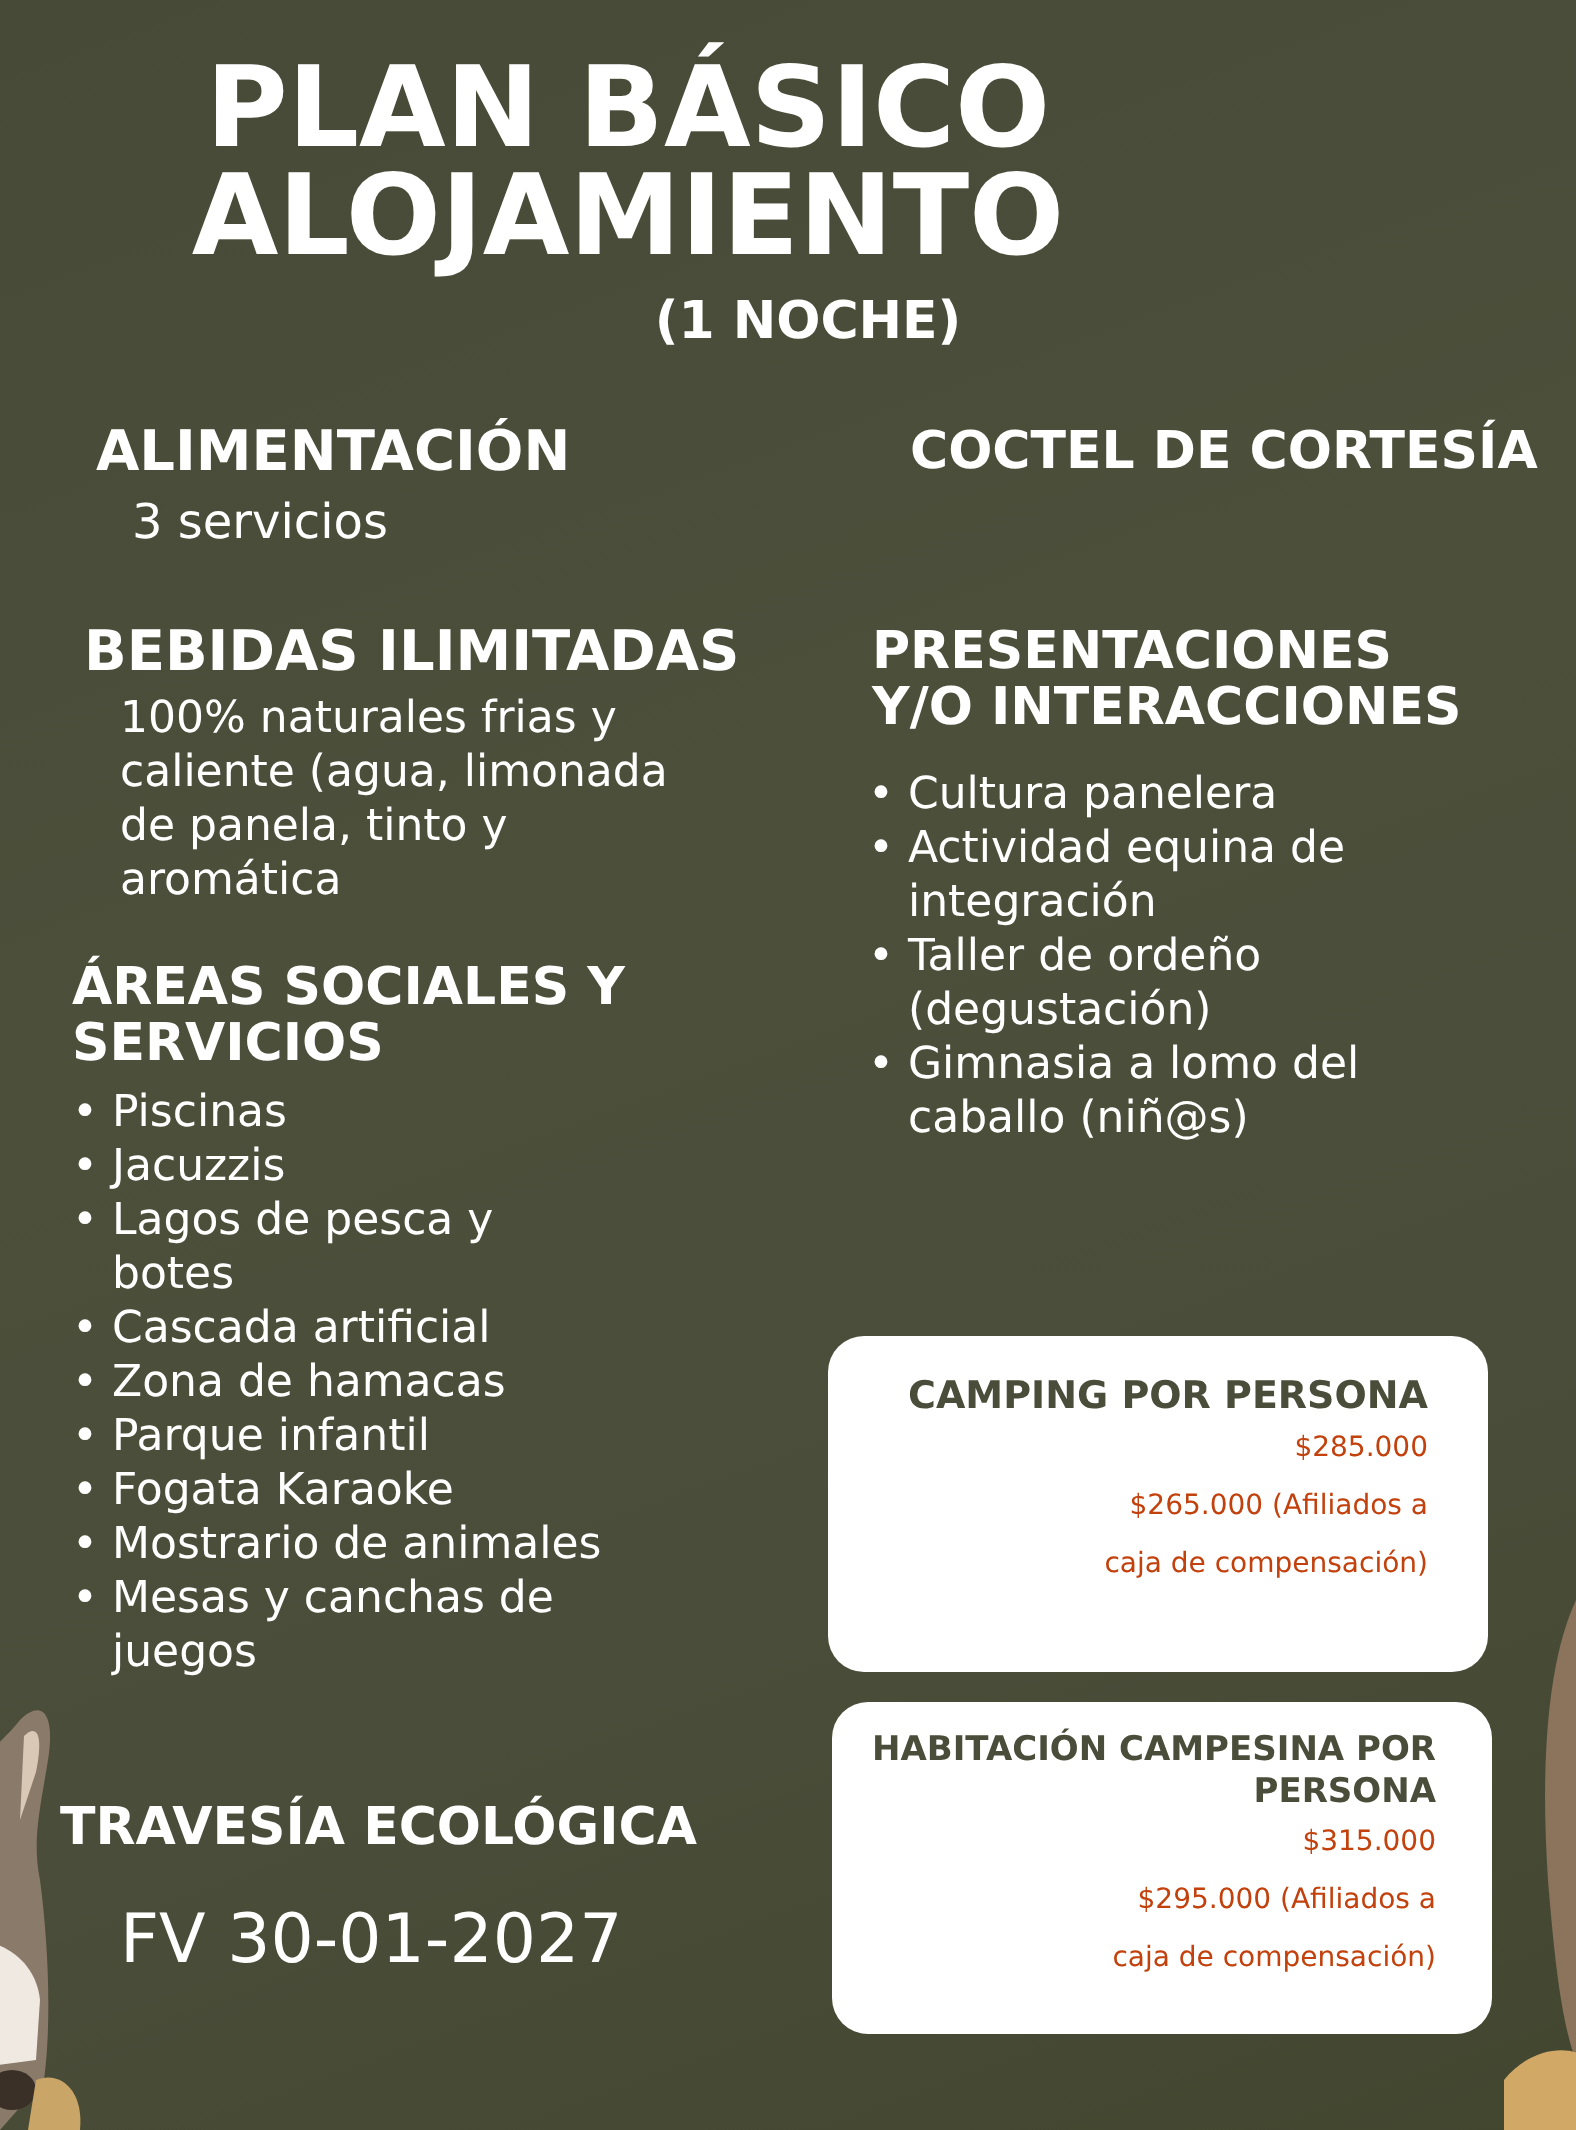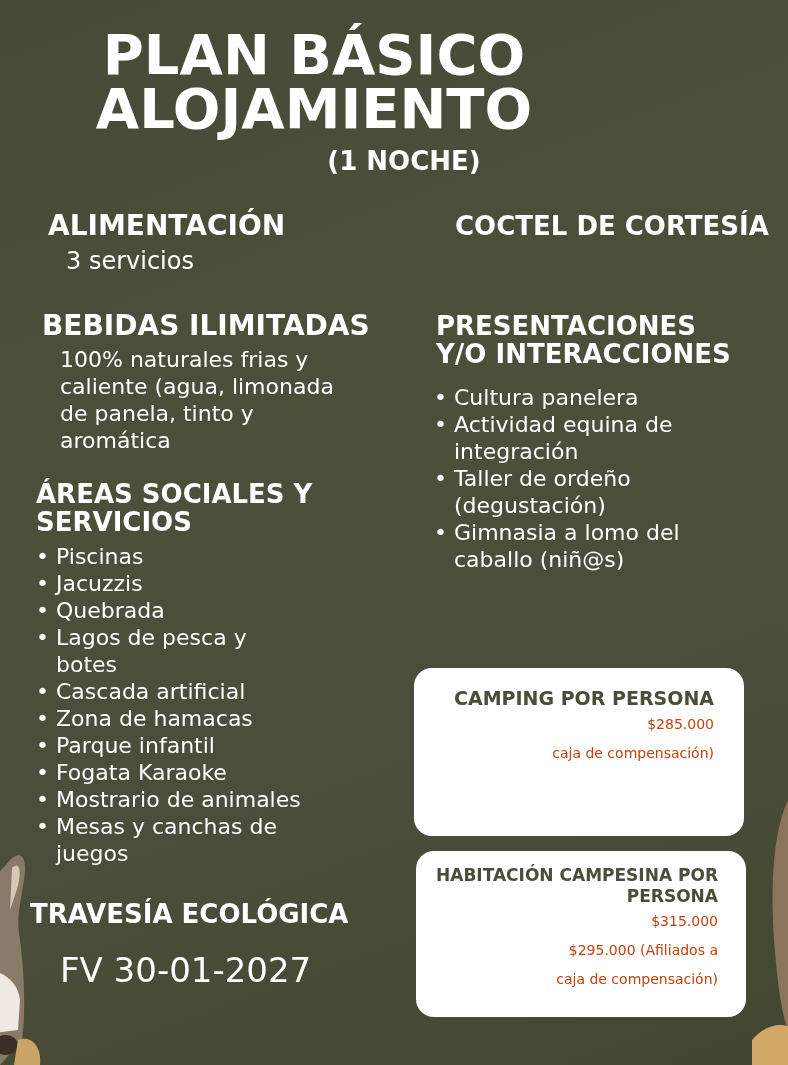--- a/index.html
+++ b/index.html
@@ -59,21 +59,20 @@
   <div>aromática</div>
 </div>
 
 <div class="abs h hs" style="left:36px; top:480px;">
   <div>ÁREAS SOCIALES Y</div>
   <div>SERVICIOS</div>
 </div>
 <ul class="abs bl" style="left:36px; top:543px; width:300px;">
   <li>Piscinas</li>
   <li>Jacuzzis</li>
-  <li>Quebrada</li>
   <li style="width:240px;">Lagos de pesca y botes</li>
   <li>Cascada artificial</li>
   <li>Zona de hamacas</li>
   <li>Parque infantil</li>
   <li>Fogata Karaoke</li>
   <li>Mostrario de animales</li>
   <li style="width:230px;">Mesas y canchas de juegos</li>
 </ul>
 
 <div class="abs h hs" style="left:30px; top:900px;">TRAVESÍA ECOLÓGICA</div>
@@ -88,20 +87,21 @@
 <ul class="abs bl" style="left:434px; top:384px; width:290px;">
   <li>Cultura panelera</li>
   <li style="width:250px;">Actividad equina de integración</li>
   <li style="width:220px;">Taller de ordeño (degustación)</li>
   <li style="width:270px;">Gimnasia a lomo del caballo (niñ@s)</li>
 </ul>
 
 <div class="abs card" style="left:414px; top:668px; width:330px; height:168px; padding:18px 30px 0 10px;">
   <div class="ct" style="font-size:19px; line-height:24px;">CAMPING POR PERSONA</div>
   <div class="cp">$285.000</div>
+  <div class="cp">$265.000 (Afiliados a</div>
   <div class="cp">caja de compensación)</div>
 </div>
 
 <div class="abs card" style="left:416px; top:851px; width:330px; height:166px; padding:14px 28px 0 10px;">
   <div class="ct" style="font-size:17px; line-height:21px;">
     <div>HABITACIÓN CAMPESINA POR</div>
     <div>PERSONA</div>
   </div>
   <div class="cp">$315.000</div>
   <div class="cp">$295.000 (Afiliados a</div>

